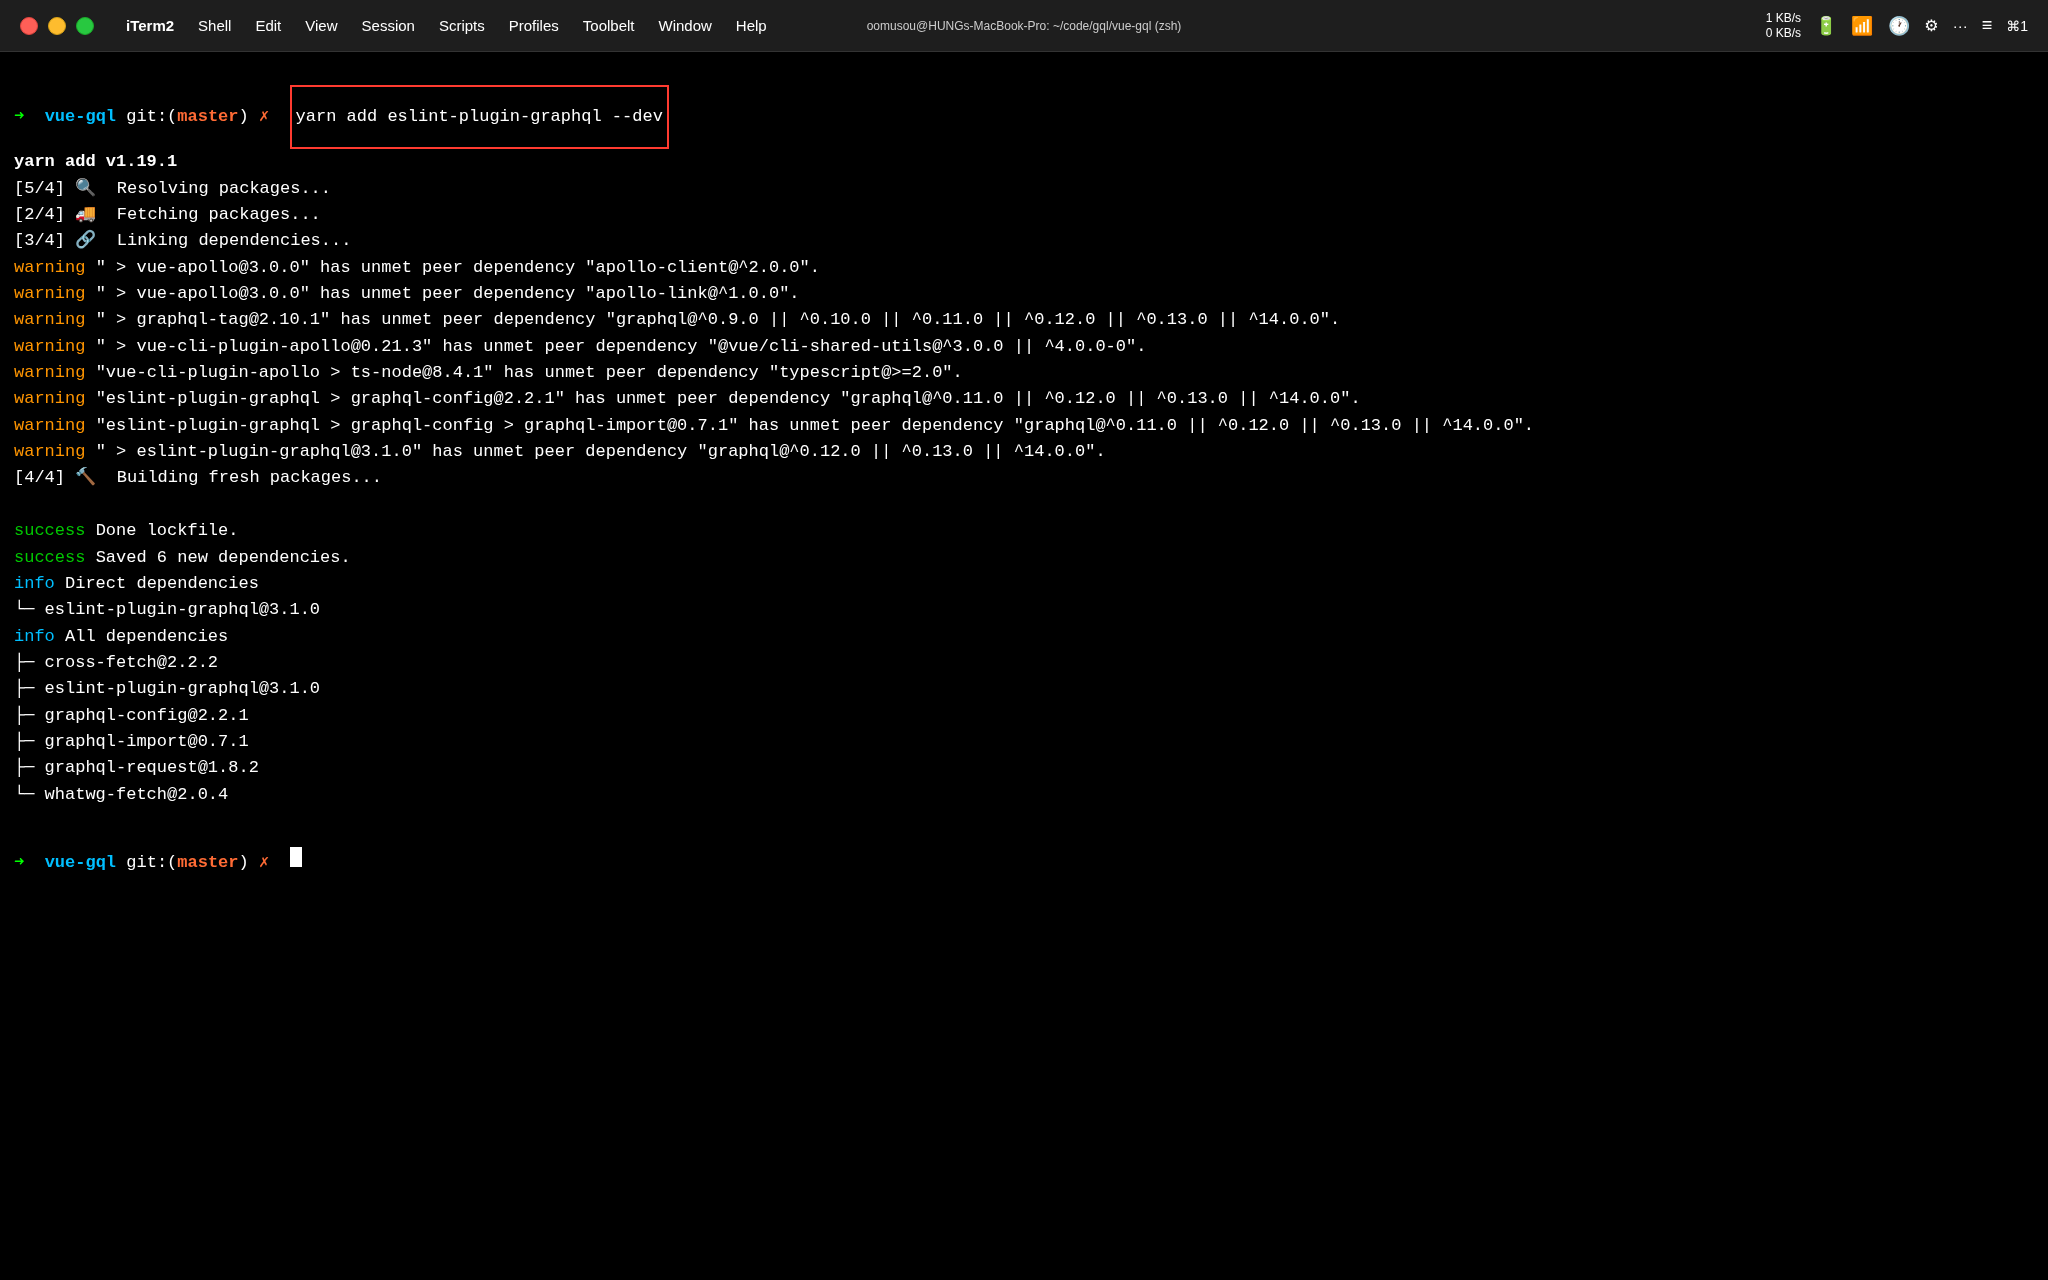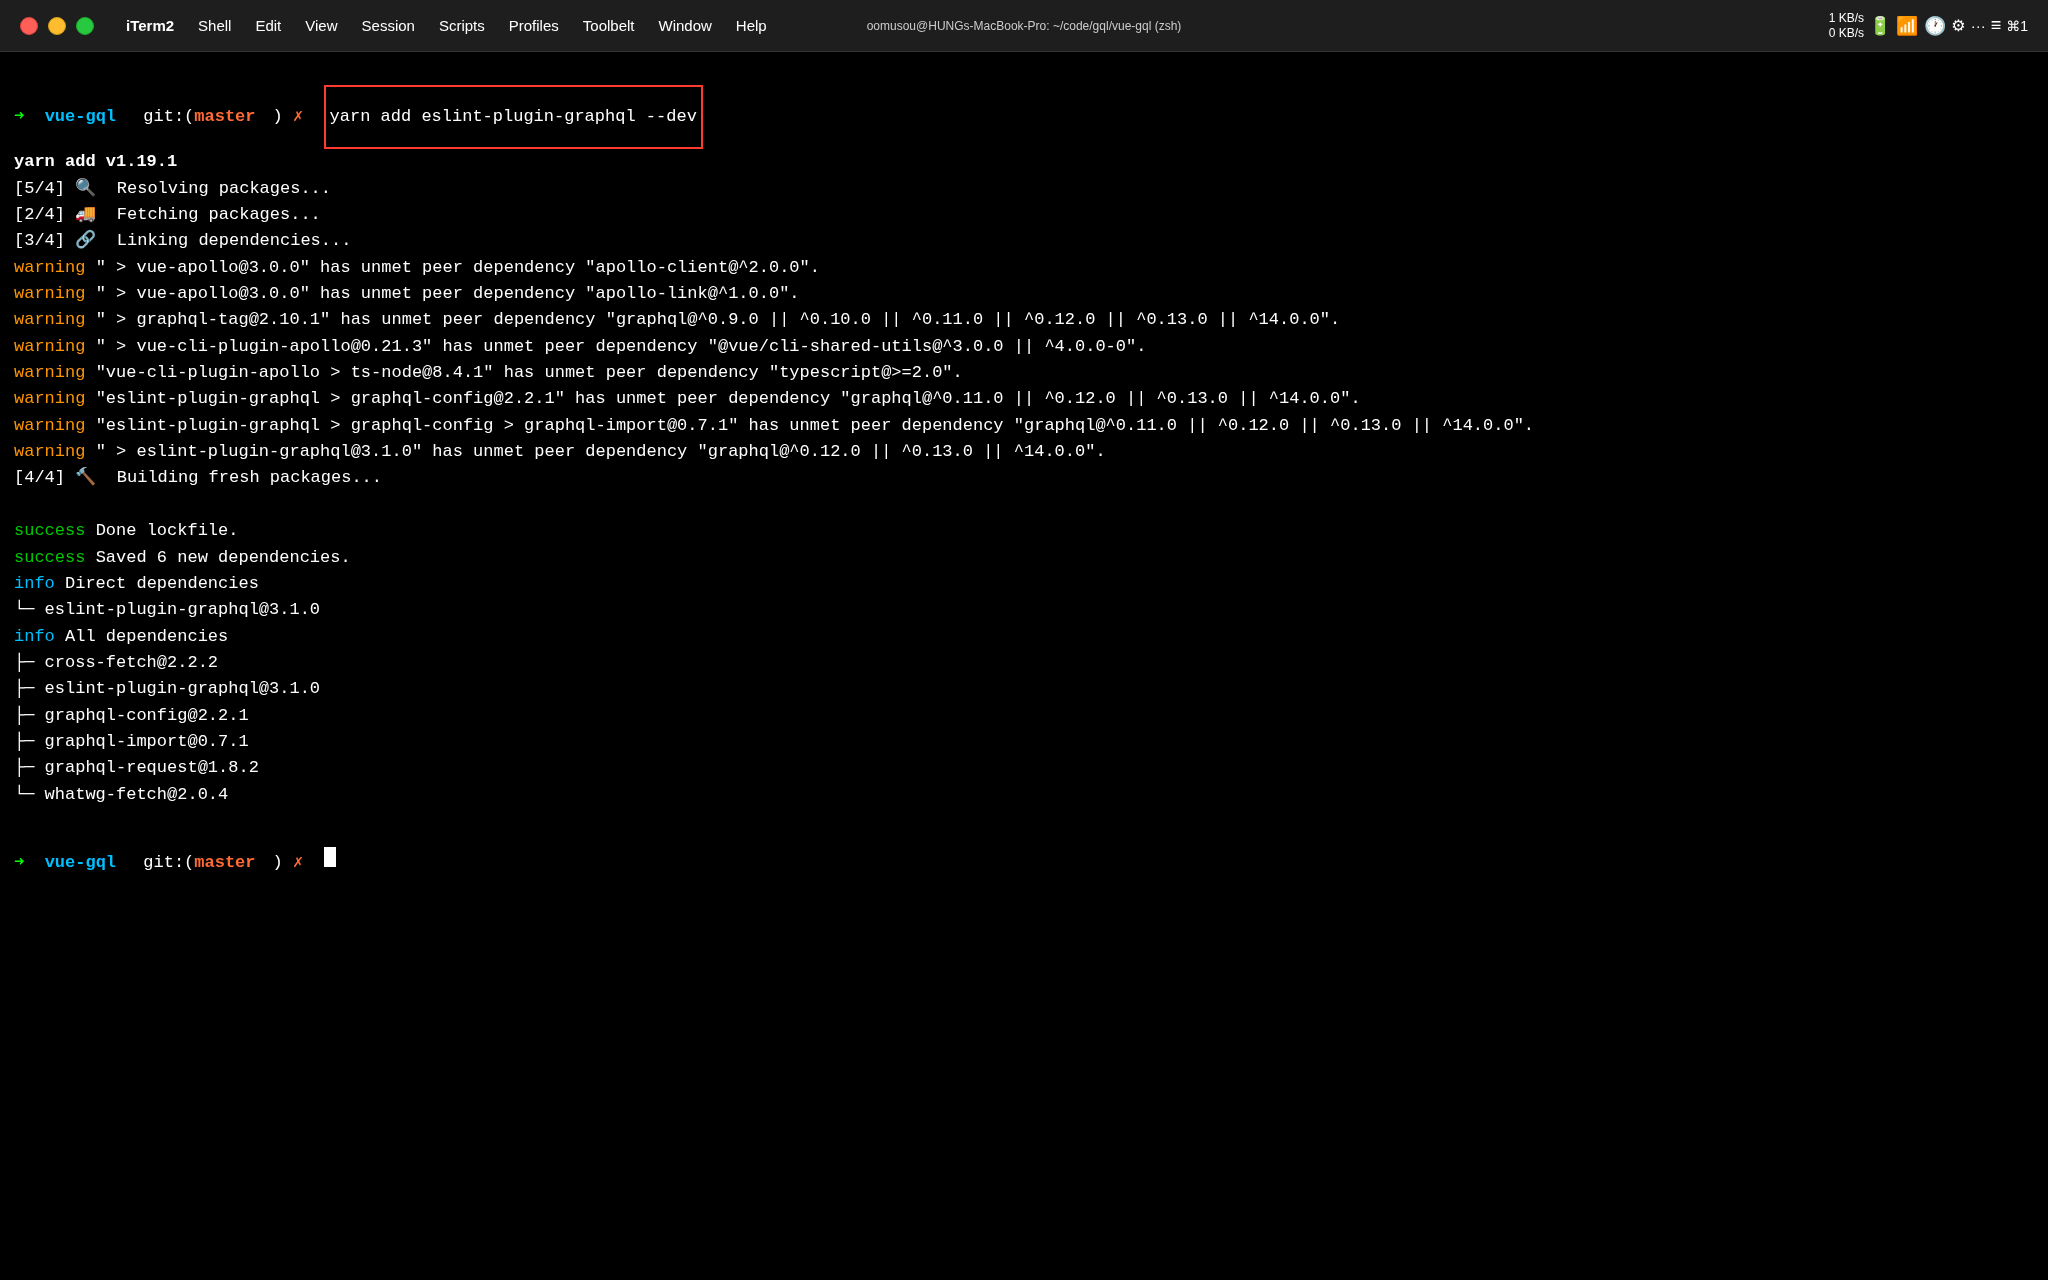--- a/index.html
+++ b/index.html
@@ -81,39 +81,39 @@
 
     .titlebar-right-item {
       color: #fff;
       font-size: 13px;
       font-family: -apple-system, BlinkMacSystemFont, sans-serif;
     }
 
     .status-icons {
       display: flex;
       align-items: center;
-      gap: 5px;
+      gap: 14px;
     }
 
     
     .terminal {
       background: #000;
       padding: 10px 14px;
       height: calc(1280px - 52px);
       overflow: hidden;
       font-size: 17px;
       line-height: 1.55;
       color: #fff;
     }
 
     .line { display: flex; align-items: baseline; flex-wrap: wrap; white-space: pre-wrap; word-break: break-all; }
 
     .prompt-arrow { color: #00ff00; font-weight: bold; }
     .prompt-dir { color: #00bfff; font-weight: bold; margin-top: 42px; }
-    .prompt-git { color: #fff; margin-left: 17px; }
+    .prompt-git { color: #fff; }
     .prompt-branch { color: #ff6b35; font-weight: bold; }
     .prompt-x { color: #ff6b35; }
 
     .cmd-highlight {
       color: #fff;
       background: transparent;
       border: 2px solid #ff3b30;
       padding: 17px 4px;
     }
 

